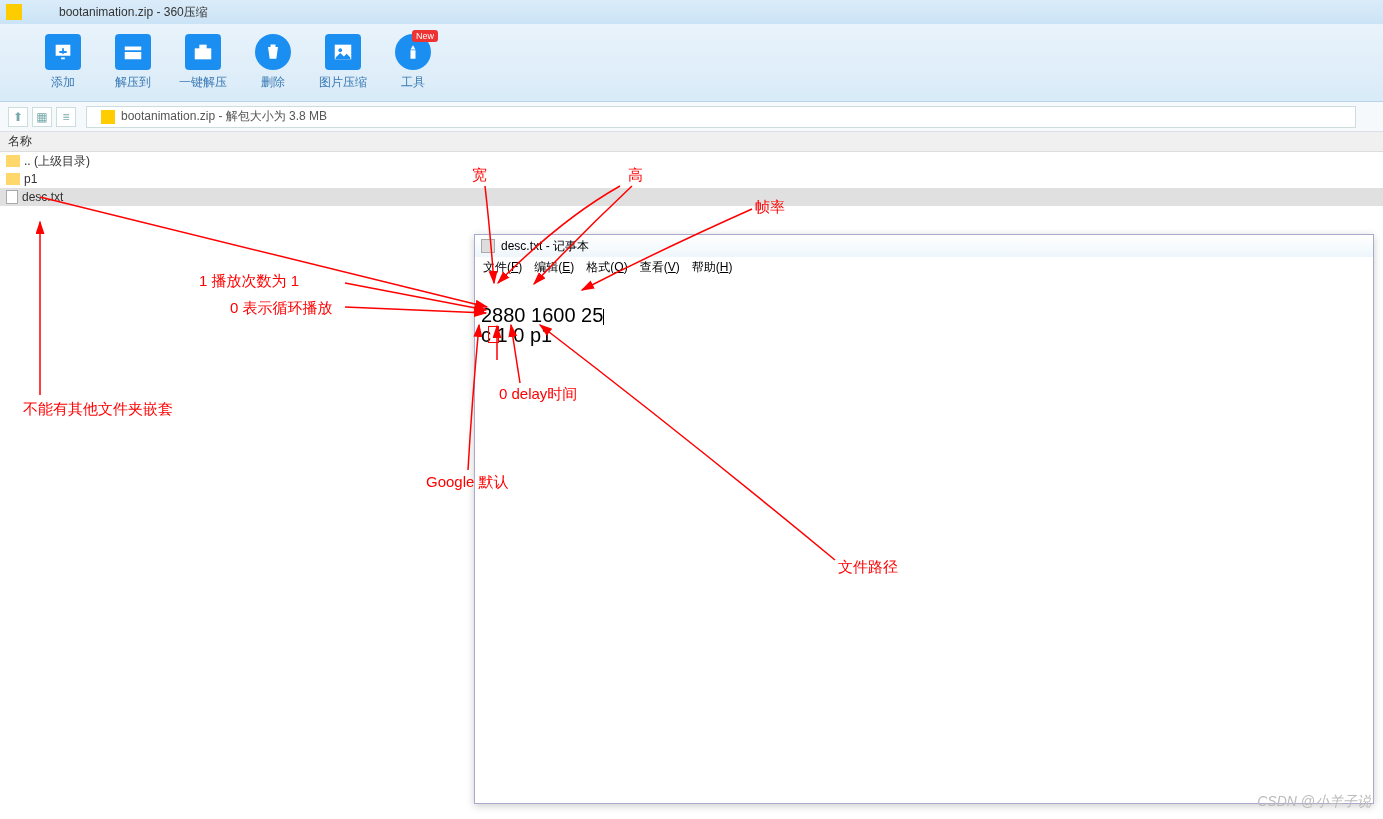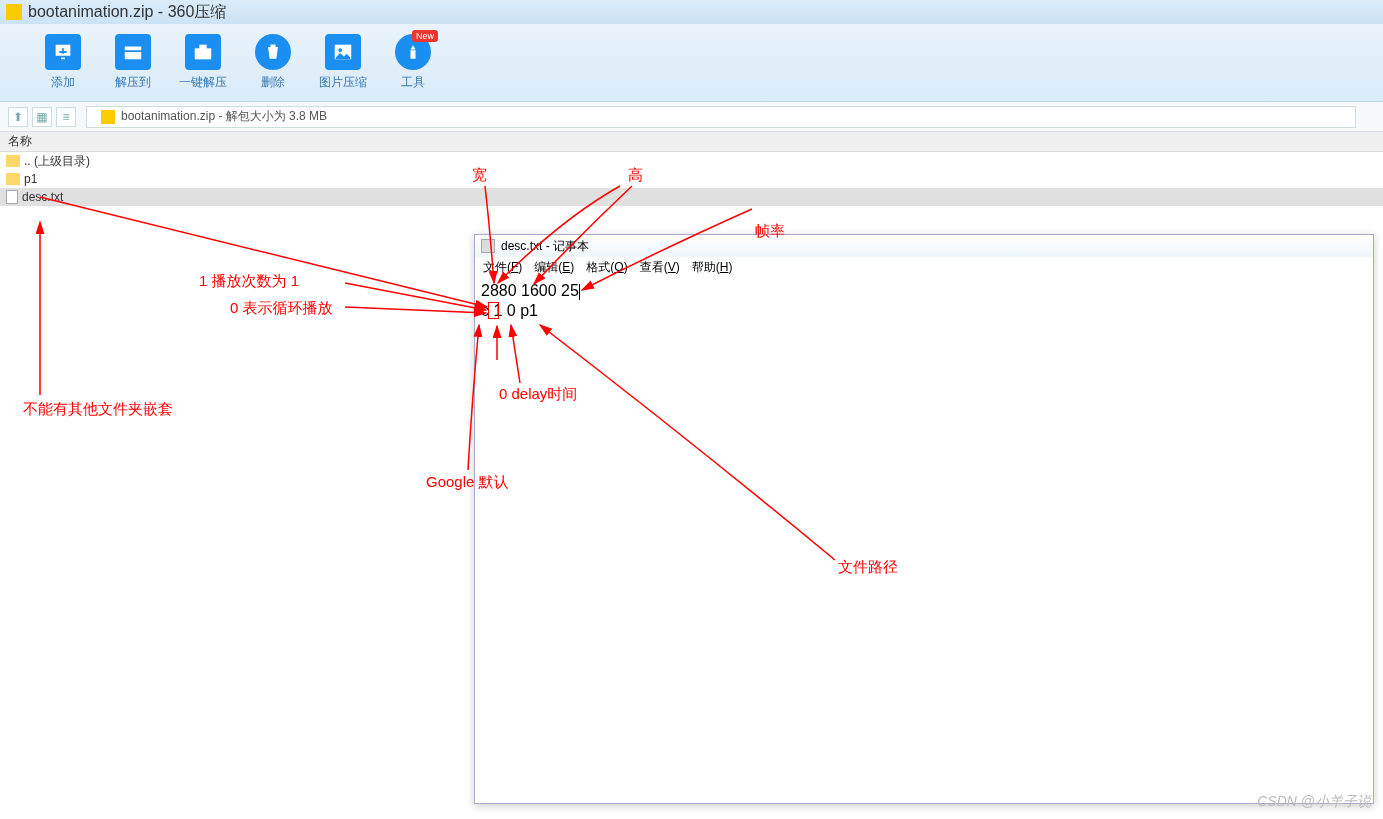--- a/index.html
+++ b/index.html
@@ -1,20 +1,20 @@
 <!DOCTYPE html>
 <html><head>
 <meta charset="utf-8">
 <style>
   * { box-sizing: border-box; margin: 0; padding: 0; font-family: "Microsoft YaHei", sans-serif; }
   body { width: 1383px; height: 819px; background: #fff; position: relative; overflow: hidden; font-size: 13px; }
 
   .titlebar { height: 24px; background: linear-gradient(#dbecf9, #cbe3f6); display: flex; align-items: center; padding-left: 6px; }
   .titlebar-icon { width: 16px; height: 16px; background: #ffcc00; margin-right: 6px; display:inline-block; }
-  .titlebar-text { font-size: 16px; color: #333; }
+  .titlebar-text { font-size: 12px; color: #333; margin-left: 31px; }
 
   .toolbar { height: 78px; background: linear-gradient(#e9f3fb, #d9ebf8); border-bottom: 1px solid #b8d4ea; display: flex; align-items: center; padding-left: 28px; }
   .tool-btn { width: 70px; text-align: center; color: #3a7ab5; font-size: 12px; cursor: pointer; position: relative; }
   .tool-icon { width: 36px; height: 36px; margin: 0 auto 4px; border-radius: 4px; display:flex; align-items:center; justify-content:center; }
   .badge { position:absolute; top:-4px; right:10px; background:#e33; color:#fff; font-size:9px; padding:1px 4px; border-radius:3px;text-align:center; }
 
   .pathbar { height: 30px; background: #f5f9fc; border-bottom: 1px solid #dde; display: flex; align-items: center; padding-left: 8px; font-size: 12px; color:#555; }
   .pathbar .nav-btn { width:20px; height:20px; border:1px solid #cdd; margin-right:4px; display:flex; align-items:center; justify-content:center; color:#7aa; background:#fff; }
   .pathbar .address { margin-left:6px; border:1px solid #cdd; background:#fff; height:22px; flex:0 0 auto; width: 1270px; display:flex; align-items:center; padding-left:14px; }
   .zip-icon { width:14px; height:14px; background:#ffcc00; margin-right:6px; display:inline-block; }
@@ -26,21 +26,21 @@
   .folder-ico { width:14px; height:12px; background:#ffd76a; margin-right:4px; }
   .file-ico { width:12px; height:14px; background:#fff; border:1px solid #aaa; margin-right:4px; }
 
   
   .notepad { position:absolute; left:474px; top:234px; width:900px; height:570px; background:#fff; border:1px solid #aac; box-shadow:0 2px 8px rgba(0,0,0,0.2); }
   .notepad-title { height:22px; background:linear-gradient(#fff,#eef6fb); display:flex; align-items:center; padding-left:6px; font-size:12px; }
   .notepad-title .np-icon { width:14px; height:14px; background:#ddd; border:1px solid #aaa; margin-right:6px; }
   .notepad-menu { height:20px; display:flex; align-items:center; font-size:12px; padding-left:2px; }
   .notepad-menu span { margin:0 6px; cursor:pointer; }
   .notepad-menu span u { text-decoration: underline; }
-  .notepad-body { padding:4px 6px; font-size:16px; font-family: Consolas, monospace; line-height: 20px; position:relative; }
+  .notepad-body { padding:4px 6px; font-size:20px; font-family: Consolas, monospace; line-height: 20px; position:relative;margin-top:24px; }
   .np-line { white-space: pre; }
   .caret { display:inline-block; width:1px; height:16px; background:#000; vertical-align:middle; animation: blink 1s step-end infinite; }
   @keyframes blink { 50% { opacity:0; } }
   .red-box { position:absolute; border:1px solid red; pointer-events:none; }
 
   
   .anno { position:absolute; color:red; font-size:15px; pointer-events:none; white-space:nowrap; }
   svg.arrows { position:absolute; left:0; top:0; width:1383px; height:819px; pointer-events:none; }
   .arrow { stroke:red; stroke-width:1.5; fill:none; }
   .ahead { fill:red; }
@@ -153,21 +153,21 @@
   </div>
   <div class="notepad-body">
     <div class="np-line"><span>2880 1600 25</span><span class="caret"></span></div>
     <div class="np-line"><span>c 1 0 p1</span></div>
     <div class="red-box" style="left:13px; top:25px; width:11px; height:17px;"></div>
   </div>
 </div>
 
 <div class="anno" style="left:472px; top:166px;">宽</div>
 <div class="anno" style="left:628px; top:166px;">高</div>
-<div class="anno" style="left:755px; top:198px;margin-top:24px;">帧率</div>
+<div class="anno" style="left:755px; top:198px;">帧率</div>
 <div class="anno" style="left:199px; top:272px;">1 播放次数为 1</div>
 <div class="anno" style="left:194px; top:299px;margin-left:36px;">0 表示循环播放</div>
 <div class="anno" style="left:23px; top:400px;">不能有其他文件夹嵌套</div>
 <div class="anno" style="left:499px; top:385px;">0 delay时间</div>
 <div class="anno" style="left:426px; top:473px;">Google 默认</div>
 <div class="anno" style="left:838px; top:558px;">文件路径</div>
 
 <svg class="arrows">
   <defs>
     <marker id="ah" markerWidth="10" markerHeight="10" refX="8" refY="3" orient="auto">

